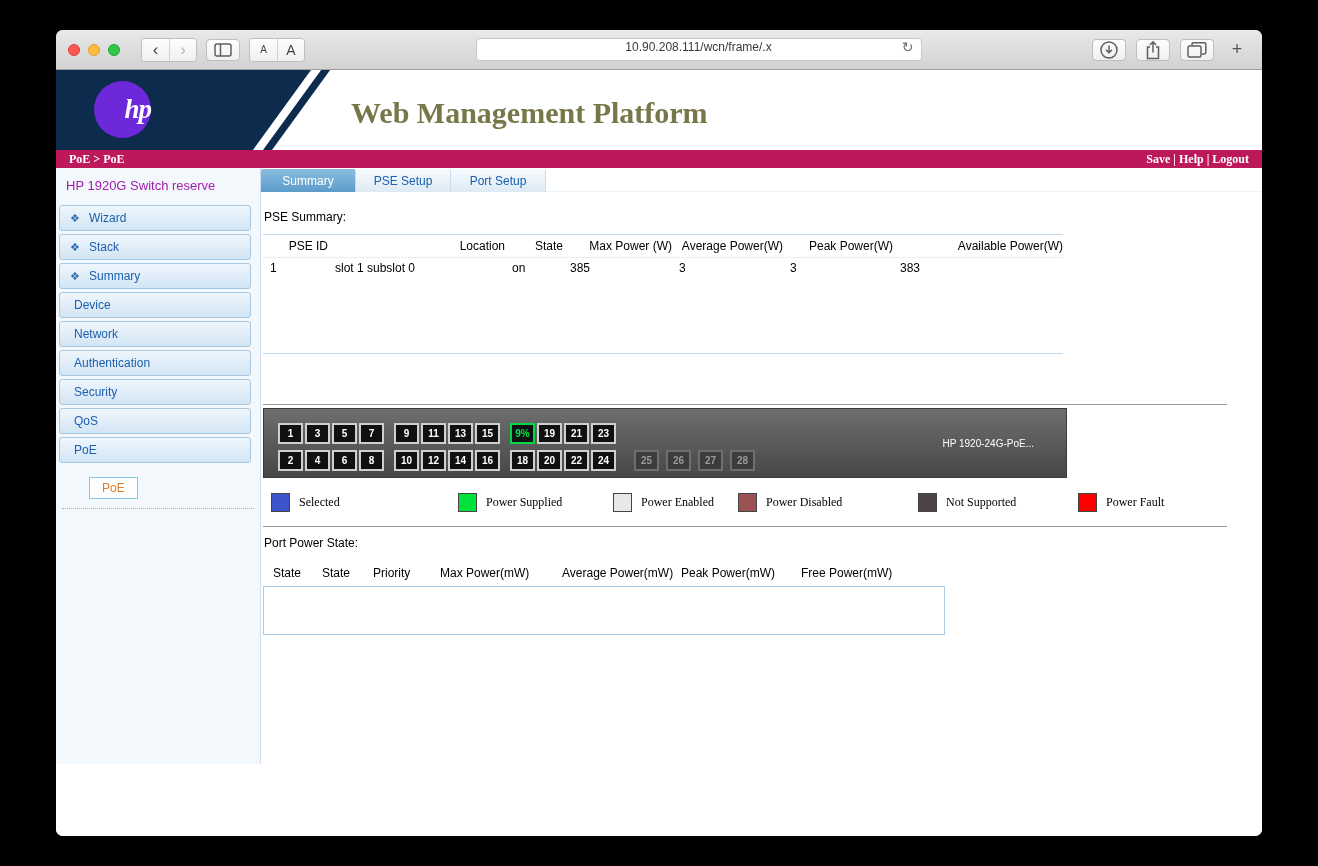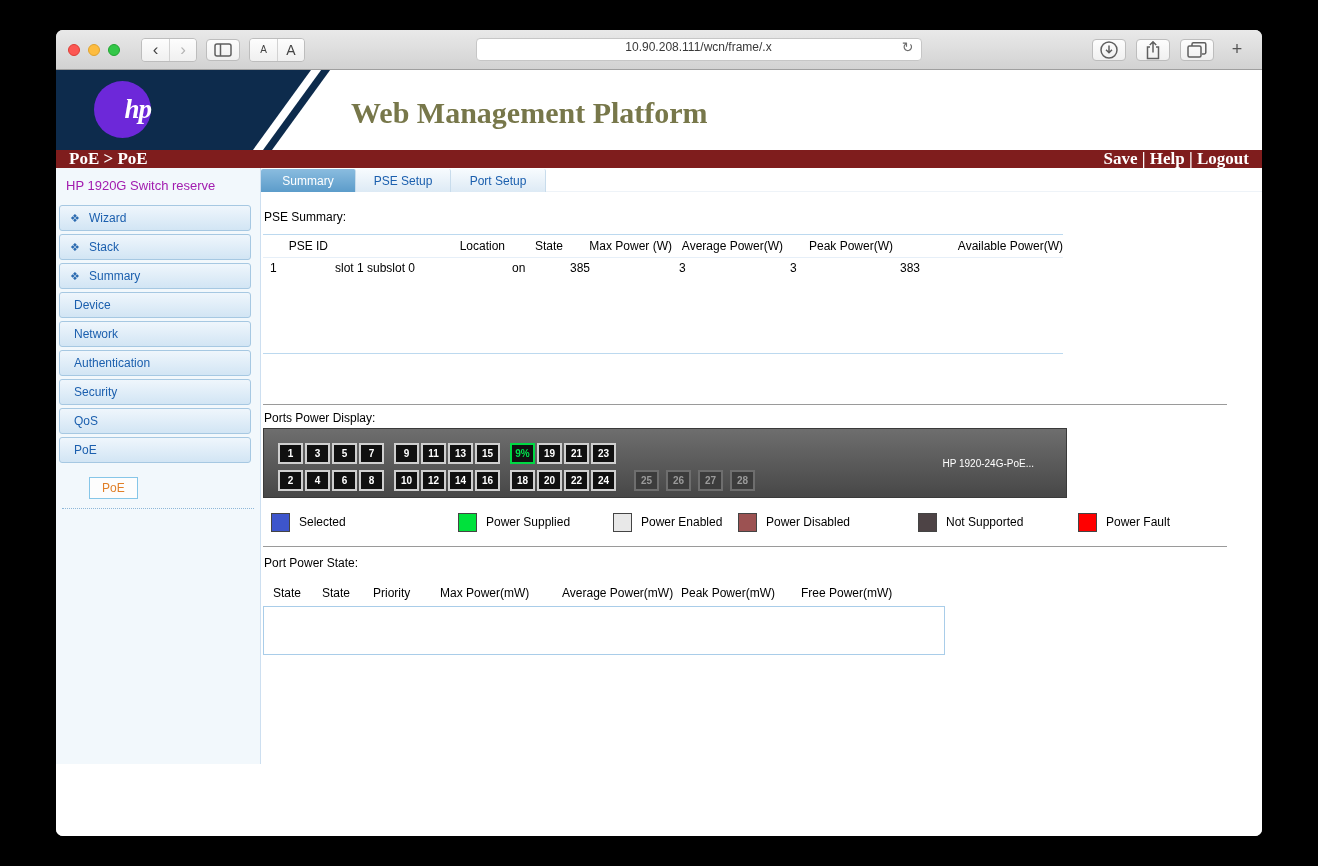--- a/index.html
+++ b/index.html
@@ -42,23 +42,23 @@
   .hp-stripe { position:absolute; left:207px; top:0; width:9px; height:100%; background:#0d2b4c;
                transform:skewX(-36deg); transform-origin:bottom; }
   .hp-logo { position:absolute; left:38px; top:11px; width:57px; height:57px; border-radius:50%;
              background:#6d28d9; display:flex; align-items:center; justify-content:flex-end; }
   .hp-logo span { font-family:"Liberation Serif", serif; font-style:italic; font-weight:bold;
                   font-size:27px; color:#fff; letter-spacing:-1px; }
   .page-title { position:absolute; left:295px; top:26px; font-family:"Liberation Serif", serif;
                 font-weight:bold; font-size:30px; color:#77774a; }
 
   
-  .breadcrumb { height:18px; flex:0 0 auto; background:#7f1d1d; color:#fff; display:flex;
+  .breadcrumb { height:18px; flex:0 0 auto; background:#be185d; color:#fff; display:flex;
                 align-items:center; padding:0 13px; font-family:"Liberation Serif", serif;
-                font-weight:bold; font-size:17px; }
+                font-weight:bold; font-size:12px; }
   .bc-path { flex:1; }
   .bc-link { cursor:pointer; }
 
   
   .main { height:596px; flex:0 0 auto; display:flex; }
   .sidebar { width:205px; background:#f2f8fc; border-right:1px solid #cddff0; }
   .device-title { color:#a21caf; font-size:13px; padding:10px 8px 9px 10px; }
   .menu-item { height:26px; margin:3px 9px 3px 3px; background:linear-gradient(#eff6fc,#d2e5f4);
                border:1px solid #a6c8e2; border-radius:3px; display:flex; align-items:center;
                padding-left:14px; font-size:12px; color:#1b5fae; cursor:pointer; }
@@ -97,21 +97,21 @@
   .port-group { display:grid; grid-template-columns:repeat(4,auto); column-gap:2px; row-gap:6px; }
   .port { width:25px; height:21px; background:#101010; border:2px solid #cfcfcf; color:#fff;
           font-size:10px; font-weight:bold; display:flex; align-items:center; justify-content:center;
           cursor:pointer; }
   .port.supplied { border-color:#00d944; color:#00e34c; }
   .port.unsupported { background:#3c3c3c; border-color:#6e6e6e; color:#9a9a9a; }
   .extra-ports { display:flex; gap:7px; margin-left:8px; }
   .device-label { position:absolute; right:32px; top:50%; transform:translateY(-50%);
                   color:#fff; font-size:10px; }
 
-  .legend { display:flex; align-items:center; margin:12px 0 12px 10px; height:24px; }
+  .legend { display:flex; align-items:center; margin:12px 0 12px 10px; height:24px;font-family:Liberation Serif, serif; }
   .legend-item { display:flex; align-items:center; }
   .legend-item:nth-child(1){ width:187px; } .legend-item:nth-child(2){ width:155px; }
   .legend-item:nth-child(3){ width:125px; } .legend-item:nth-child(4){ width:180px; }
   .legend-item:nth-child(5){ width:160px; }
   .swatch { width:19px; height:19px; border:1px solid #444; display:inline-block; }
   .legend-label { font-size:12px; color:#000; margin-left:9px; }
 
   .pps-headers { display:flex; font-size:12px; color:#000; margin:16px 0 0 2px; padding-left:10px; }
   .pps-headers span { white-space:nowrap; }
   .pps-headers span:nth-child(1){ width:49px; }  .pps-headers span:nth-child(2){ width:51px; }
@@ -273,21 +273,20 @@
                 <td>3</td>
                 <td>3</td>
                 <td>383</td>
               </tr>
             </tbody>
         </table>
       </div>
 
       <hr class="rule">
 
-      <div class="section-label tight">Ports Power Display:</div>
       <div class="switch">
         <div class="port-area">
           <div class="port-group">
               <div class="port">1</div>
               <div class="port">3</div>
               <div class="port">5</div>
               <div class="port">7</div>
               <div class="port">2</div>
               <div class="port">4</div>
               <div class="port">6</div>

